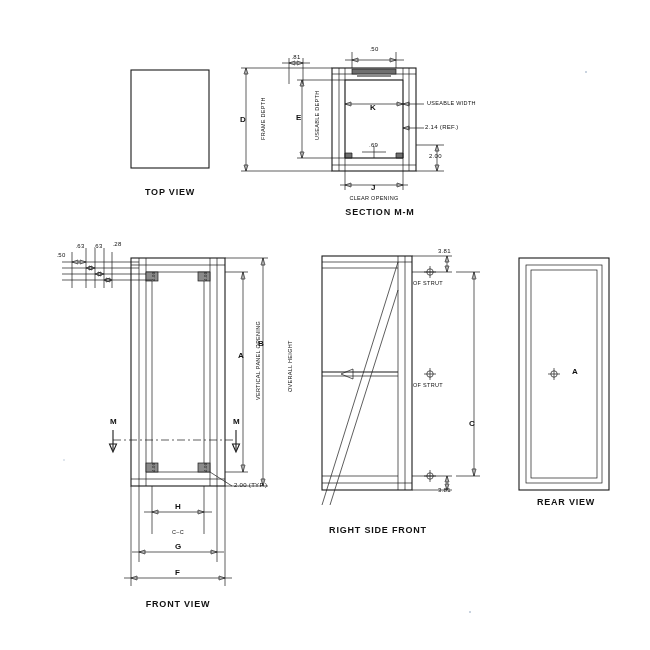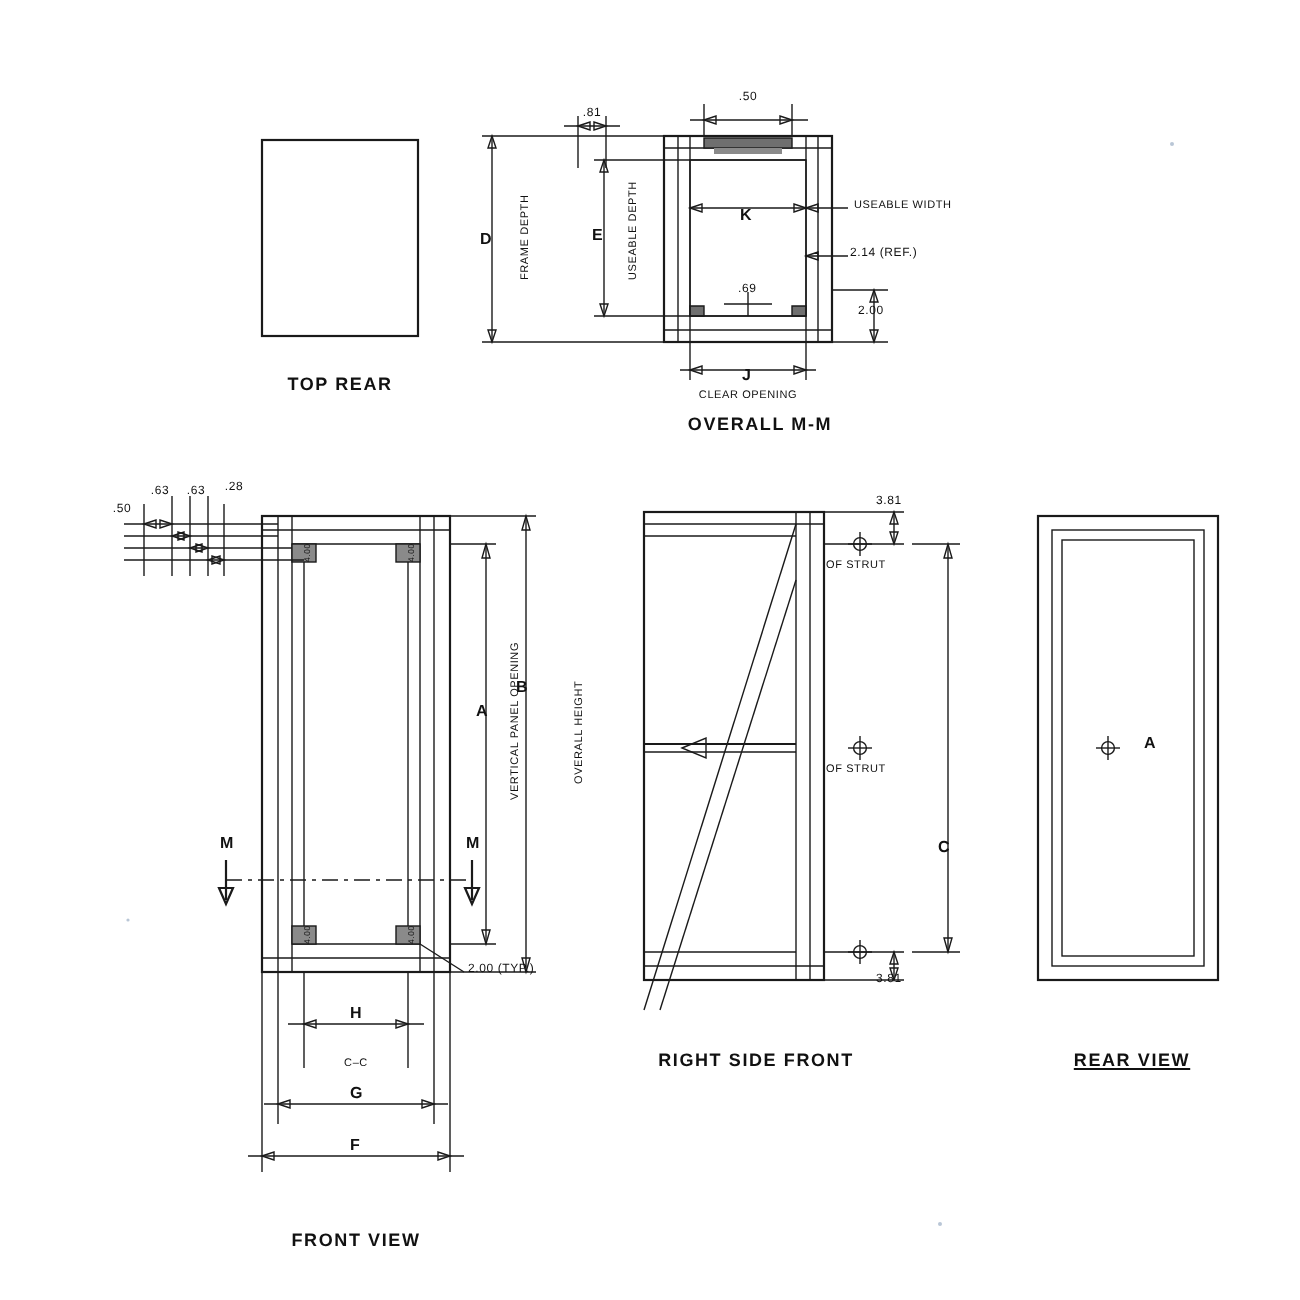--- a/index.html
+++ b/index.html
@@ -302,36 +302,36 @@
         <line class="ln thin" x1="548" y1="374" x2="560" y2="374"></line>
       </g>
     </g>
 
     <circle class="speck" cx="586" cy="72" r="1"></circle>
     <circle class="speck" cx="470" cy="612" r="1"></circle>
     <circle class="speck" cx="64" cy="460" r="0.8"></circle>
 
   </svg>
 
-  <div class="lbl vtitle ctr" style="left:170px; top:188px;">TOP REAR</div>
+  <div class="lbl vtitle ctr" style="left:170px; top:188px;">TOP VIEW</div>
 
   <div class="lbl dim ctr" style="left:296px; top:54px;">.81</div>
   <div class="lbl dim ctr" style="left:374px; top:46px;">.50</div>
   <div class="lbl dim" style="left:425px; top:124px;">2.14 (REF.)</div>
   <div class="lbl dim" style="left:429px; top:153px;">2.00</div>
   <div class="lbl dim" style="left:369px; top:142px;">.69</div>
   <div class="lbl rot90" style="left:261px; top:140px;">FRAME  DEPTH</div>
   <div class="lbl rot90" style="left:315px; top:140px;">USEABLE  DEPTH</div>
   <div class="lbl" style="left:427px; top:101px;">USEABLE  WIDTH</div>
   <div class="lbl ctr" style="left:374px; top:196px;">CLEAR  OPENING</div>
   <div class="lbl bal" style="left:240px; top:116px;">D</div>
   <div class="lbl bal" style="left:296px; top:114px;">E</div>
   <div class="lbl bal" style="left:370px; top:104px;">K</div>
   <div class="lbl bal" style="left:371px; top:184px;">J</div>
-  <div class="lbl vtitle ctr" style="left:380px; top:208px;">OVERALL  M-M</div>
+  <div class="lbl vtitle ctr" style="left:380px; top:208px;">SECTION  M-M</div>
 
   <div class="lbl dim ctr" style="left:61px; top:252px;">.50</div>
   <div class="lbl dim ctr" style="left:80px; top:243px;">.63</div>
   <div class="lbl dim ctr" style="left:98px; top:243px;">.63</div>
   <div class="lbl dim ctr" style="left:117px; top:241px;">.28</div>
 
   <div class="lbl rot90" style="left:256px; top:400px;">VERTICAL  PANEL  OPENING</div>
   <div class="lbl rot90" style="left:288px; top:392px;">OVERALL  HEIGHT</div>
   <div class="lbl bal" style="left:238px; top:352px;">A</div>
   <div class="lbl bal" style="left:258px; top:340px;">B</div>
@@ -343,25 +343,25 @@
 
   <div class="lbl rot90" style="left:152px; top:281px; font-size:4.2px;">4.00</div>
   <div class="lbl rot90" style="left:204px; top:281px; font-size:4.2px;">4.00</div>
   <div class="lbl rot90" style="left:152px; top:472px; font-size:4.2px;">4.00</div>
   <div class="lbl rot90" style="left:204px; top:472px; font-size:4.2px;">4.00</div>
 
   <div class="lbl bal" style="left:175px; top:503px;">H</div>
   <div class="lbl ctr" style="left:178px; top:530px;">C–C</div>
   <div class="lbl bal" style="left:175px; top:543px;">G</div>
   <div class="lbl bal" style="left:175px; top:569px;">F</div>
-  <div class="lbl vtitle ctr" style="left:178px; top:616px;">FRONT VIEW</div>
+  <div class="lbl vtitle ctr" style="left:178px; top:600px;">FRONT VIEW</div>
 
   <div class="lbl dim" style="left:438px; top:248px;">3.81</div>
   <div class="lbl" style="left:413px; top:281px;">OF  STRUT</div>
   <div class="lbl" style="left:413px; top:383px;">OF  STRUT</div>
   <div class="lbl dim" style="left:438px; top:487px;">3.81</div>
   <div class="lbl bal" style="left:469px; top:420px;">C</div>
   <div class="lbl vtitle ctr" style="left:378px; top:526px;">RIGHT SIDE FRONT</div>
 
   <div class="lbl bal" style="left:572px; top:368px;">A</div>
-  <div class="lbl vtitle ctr" style="left:566px; top:526px;text-decoration:underline;">REAR VIEW</div>
+  <div class="lbl vtitle ctr" style="left:566px; top:498px;">REAR VIEW</div>
 
 </div>
 
 </body></html>

